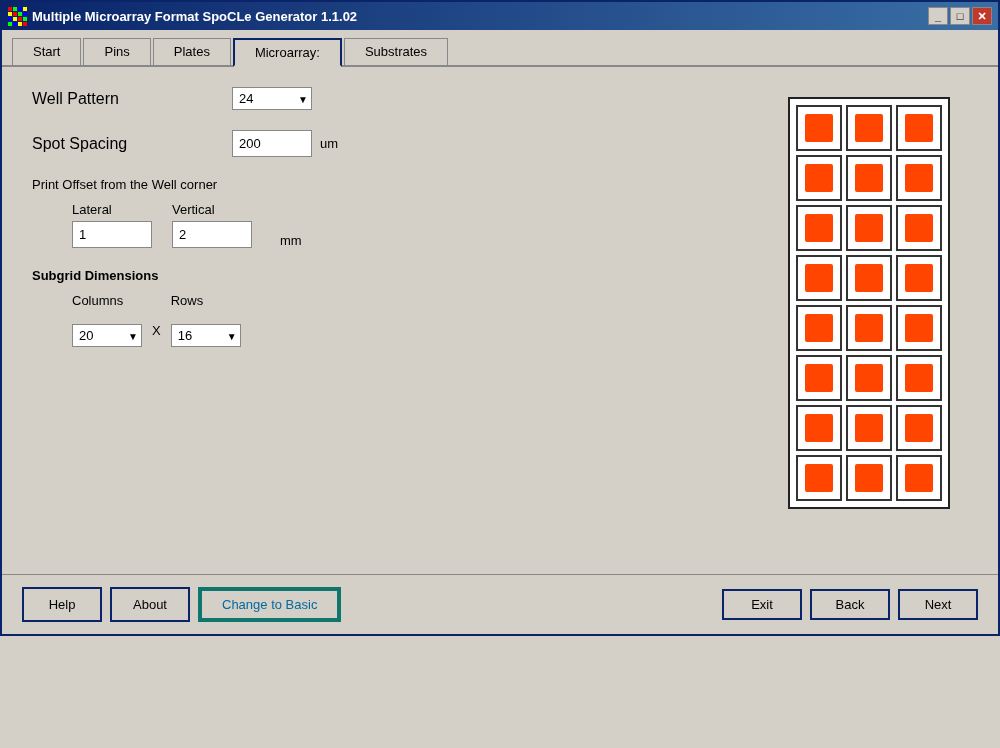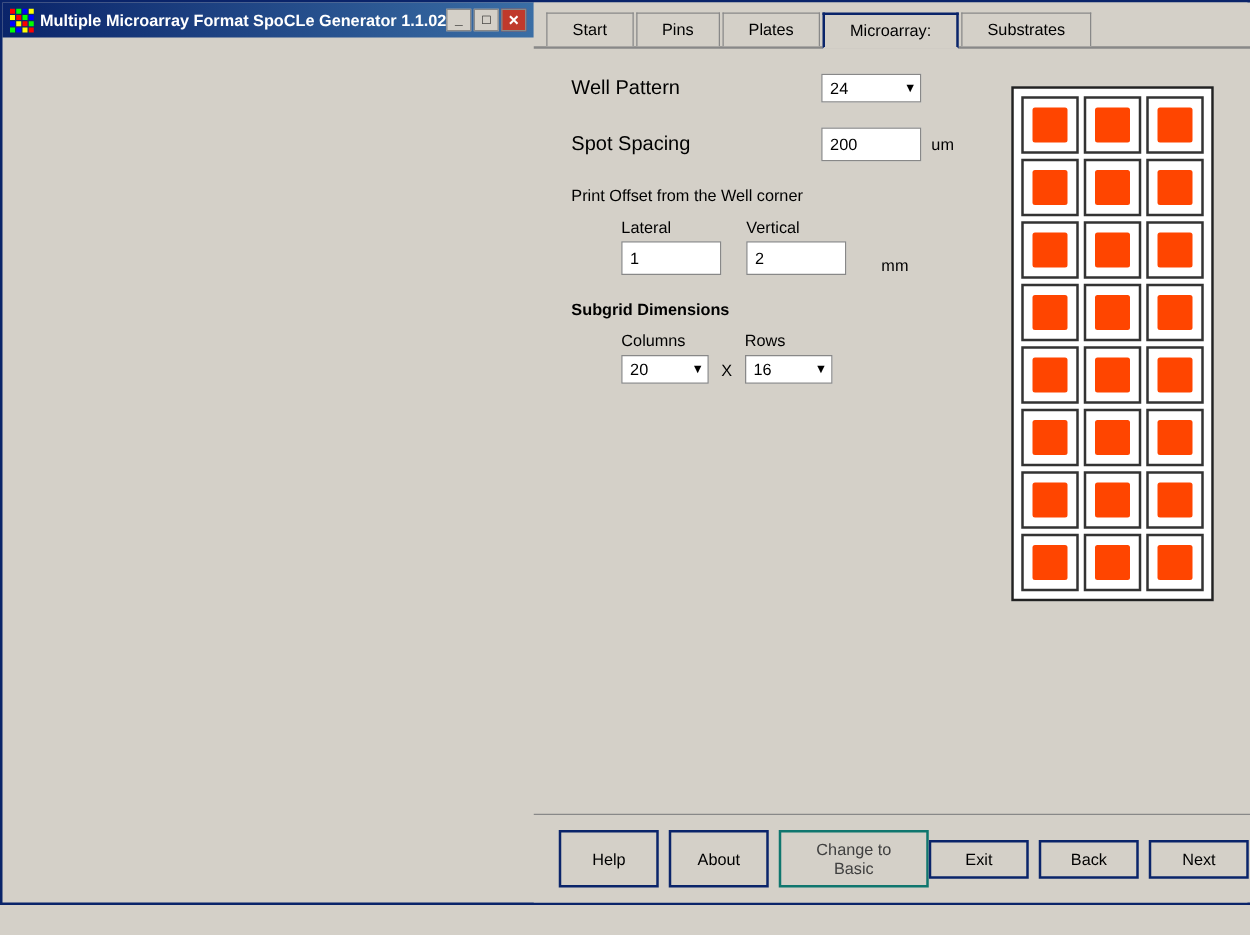--- a/index.html
+++ b/index.html
@@ -6,24 +6,24 @@
     body {
       font-family: Arial, sans-serif;
       font-size: 13px;
       background: #d4d0c8;
       width: 1000px;
       height: 748px;
       overflow: hidden;
     }
     .window {
       width: 1000px;
-      height: 724px;
+      height: 636px;
       border: 2px solid #0a246a;
       display: flex;
-      flex-direction: row;
+      flex-direction: column;
     }
     .title-bar {
       background: linear-gradient(to right, #0a246a, #3a6ea5);
       color: white;
       padding: 4px 6px;
       display: flex;
       align-items: center;
       justify-content: space-between;
       height: 28px;
       flex-shrink: 0;
@@ -198,21 +198,21 @@
     }
     .subgrid-inputs {
       display: flex;
       align-items: center;
       gap: 10px;
       padding-left: 40px;
     }
     .subgrid-col {
       display: flex;
       flex-direction: column;
-      gap: 4px;
+      gap: 16px;
     }
     .subgrid-col-label {
       font-size: 13px;
     }
     .x-label {
       font-size: 13px;
       margin-top: 20px;
     }
     .preview-area {
       width: 180px;
@@ -266,24 +266,24 @@
       padding: 6px 20px;
       border: 2px solid #0a246a;
       background: #d4d0c8;
       font-size: 13px;
       cursor: pointer;
       min-width: 80px;
       text-align: center;
     }
     .btn-disabled {
       padding: 6px 20px;
-      border: 2px solid #0f766e;
-      background: #d4d0c8;
-      font-size: 13px;
-      color: #404040;
+      border: 4px solid #0f766e;
+      background: #d4d0c8;
+      font-size: 13px;
+      color: #0369a1;
       min-width: 120px;
       text-align: center;
     }
   </style>
 </head>
 <body>
 
 <div class="window">
 
   <div class="title-bar">

